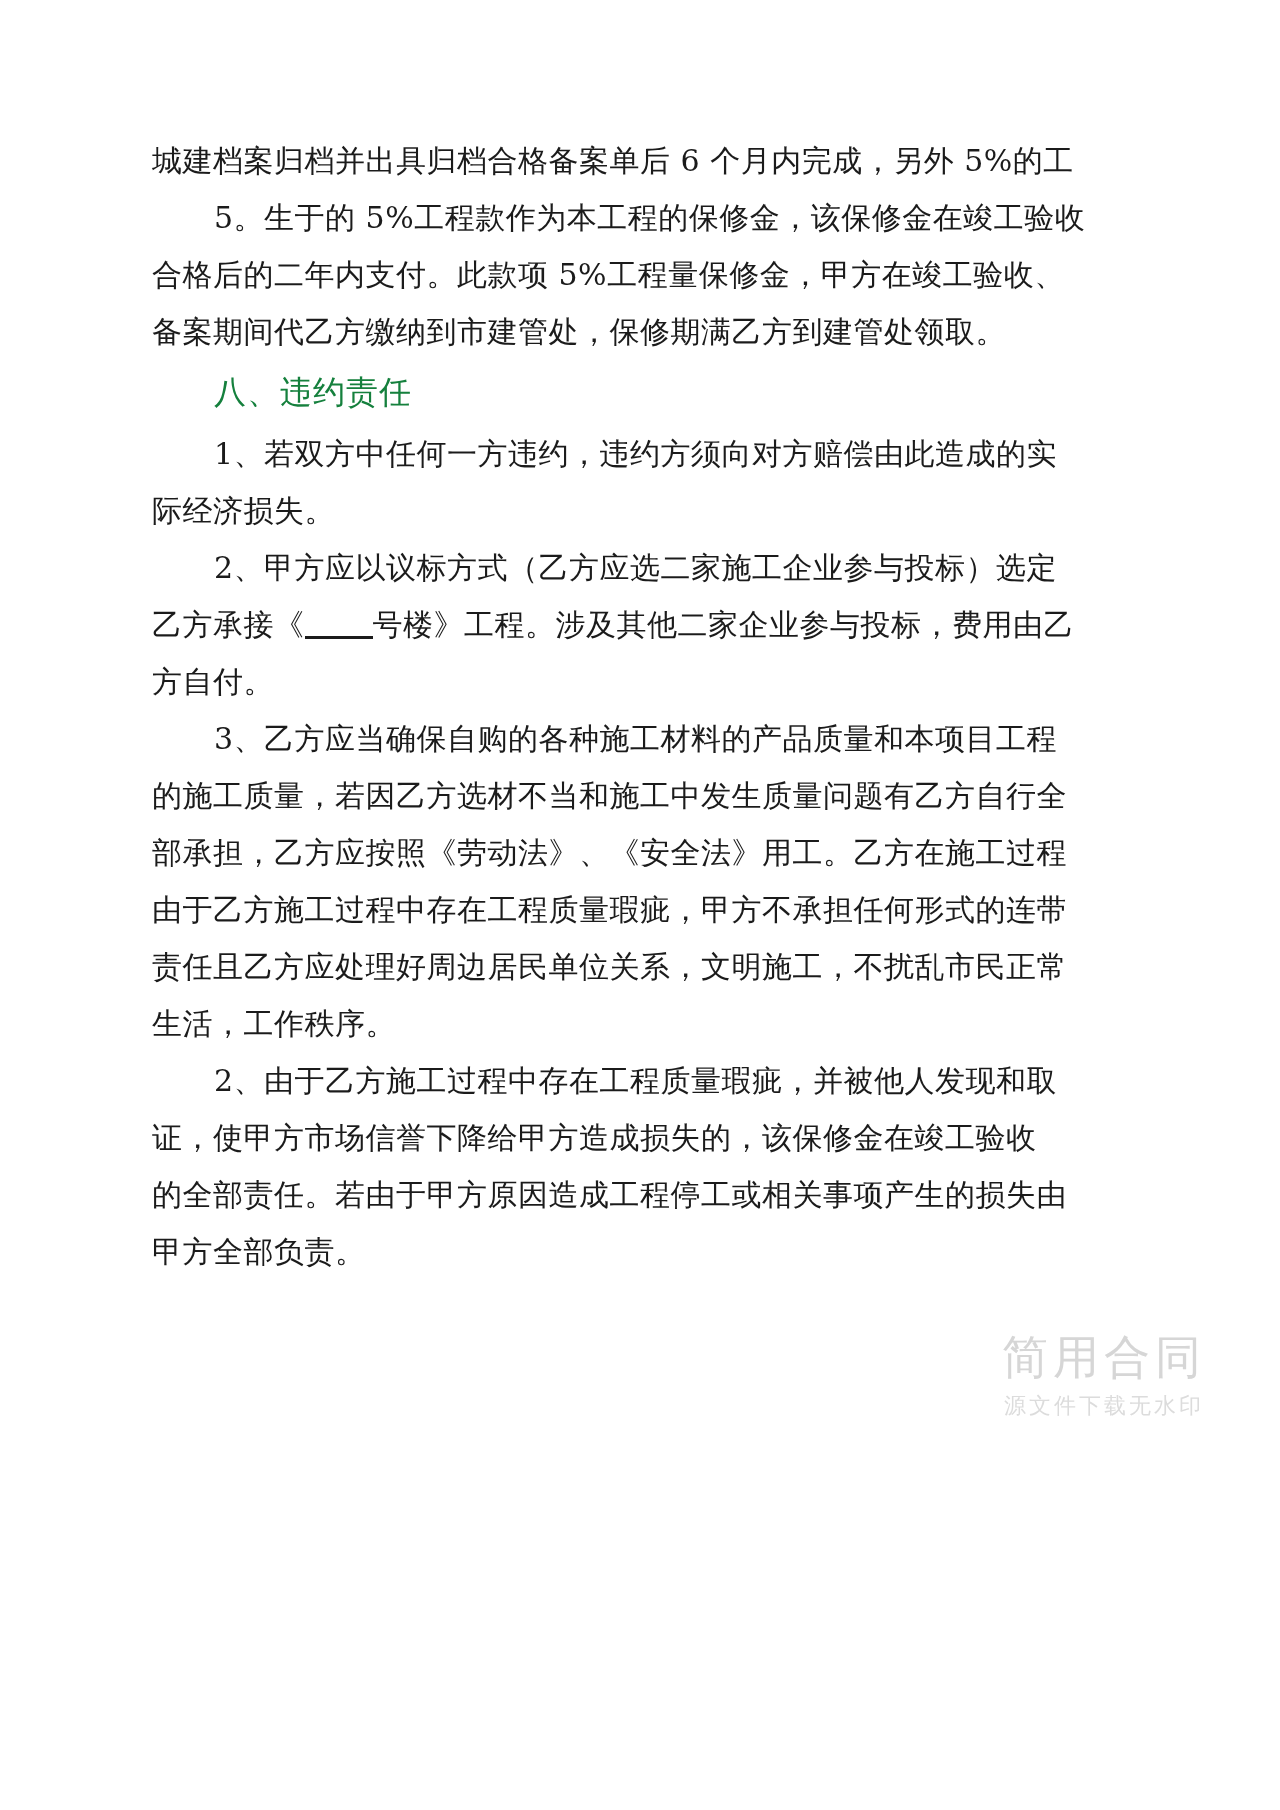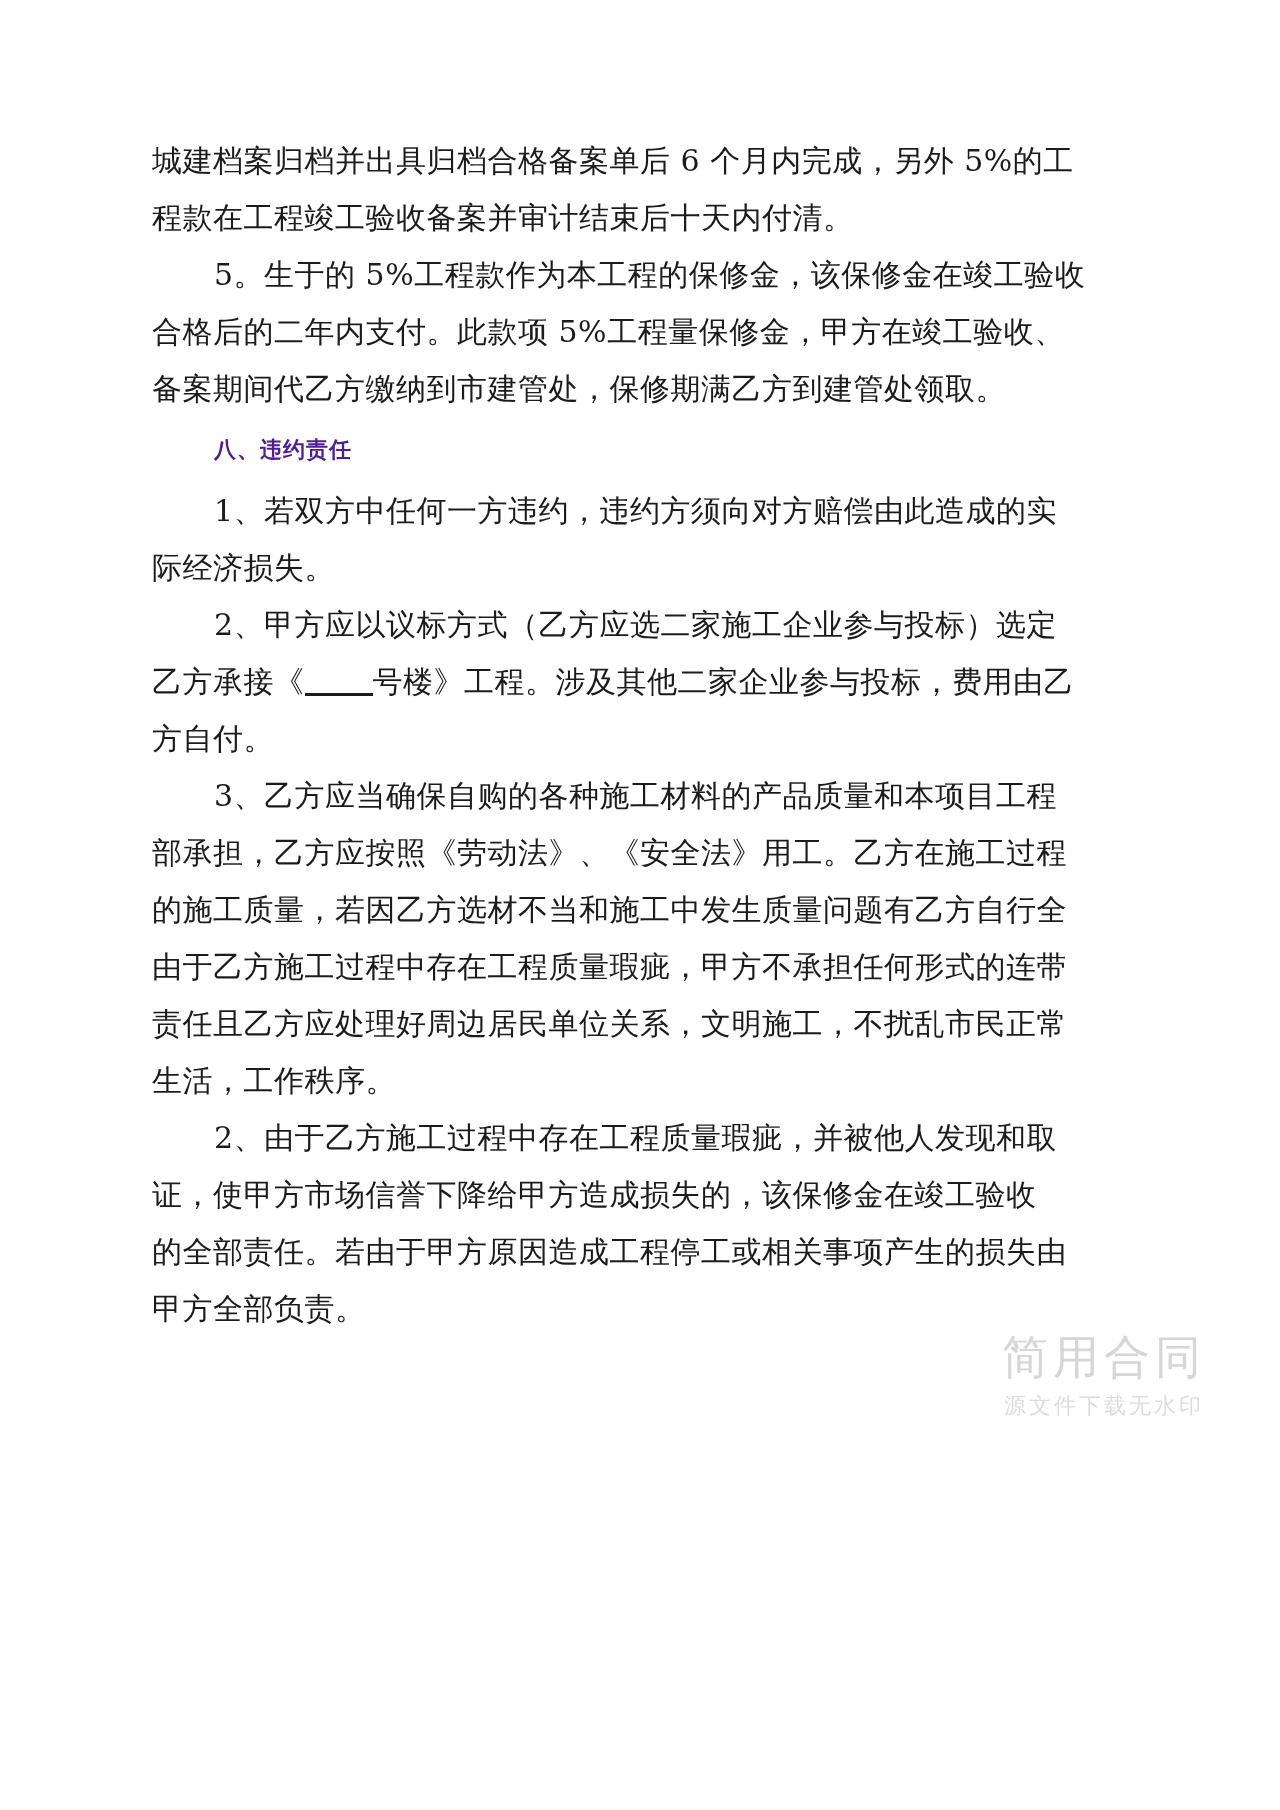--- a/index.html
+++ b/index.html
@@ -26,24 +26,24 @@
     line-height: 57px;
     color: #1b1b1b;
     white-space: pre;
     letter-spacing: 0.5px;
     font-weight: 400;
   }
   .line.indent {
     text-indent: 62px;
   }
   .heading {
-    font-size: 22px;
+    font-size: 32px;
     line-height: 57px;
-    color: #4c1d95;
-    font-weight: 700;
+    color: #15803d;
+    font-weight: 400;
     text-indent: 62px;
     letter-spacing: 1px;
     margin-top: 4px;
     margin-bottom: 4px;
   }
   .para {
     margin: 0;
   }
   .blank-fill {
     display: inline-block;
@@ -81,21 +81,20 @@
 </style>
 </head>
 <body>
 
 <div class="page">
 
   <div class="content">
 
     <div class="para">
       <div class="line">城建档案归档并出具归档合格备案单后 6 个月内完成，另外 5%的工</div>
-      <div class="line">程款在工程竣工验收备案并审计结束后十天内付清。</div>
     </div>
 
     <div class="para">
       <div class="line indent">5。生于的 5%工程款作为本工程的保修金，该保修金在竣工验收</div>
       <div class="line">合格后的二年内支付。此款项 5%工程量保修金，甲方在竣工验收、</div>
       <div class="line">备案期间代乙方缴纳到市建管处，保修期满乙方到建管处领取。</div>
     </div>
 
     <div class="heading">八、违约责任</div>
 
@@ -105,22 +104,22 @@
     </div>
 
     <div class="para">
       <div class="line indent">2、甲方应以议标方式（乙方应选二家施工企业参与投标）选定</div>
       <div class="line"><span>乙方承接《</span><span class="blank-fill"></span><span>号楼》工程。涉及其他二家企业参与投标，费用由乙</span></div>
       <div class="line">方自付。</div>
     </div>
 
     <div class="para">
       <div class="line indent">3、乙方应当确保自购的各种施工材料的产品质量和本项目工程</div>
+      <div class="line">的施工质量，若因乙方选材不当和施工中发生质量问题有乙方自行全</div>
       <div class="line">部承担，乙方应按照《劳动法》、《安全法》用工。乙方在施工过程</div>
-      <div class="line">的施工质量，若因乙方选材不当和施工中发生质量问题有乙方自行全</div>
       <div class="line">由于乙方施工过程中存在工程质量瑕疵，甲方不承担任何形式的连带</div>
       <div class="line">责任且乙方应处理好周边居民单位关系，文明施工，不扰乱市民正常</div>
       <div class="line">生活，工作秩序。</div>
     </div>
 
     <div class="para">
       <div class="line indent">2、由于乙方施工过程中存在工程质量瑕疵，并被他人发现和取</div>
       <div class="line">证，使甲方市场信誉下降给甲方造成损失的，该保修金在竣工验收</div>
       <div class="line">的全部责任。若由于甲方原因造成工程停工或相关事项产生的损失由</div>
       <div class="line">甲方全部负责。</div>

